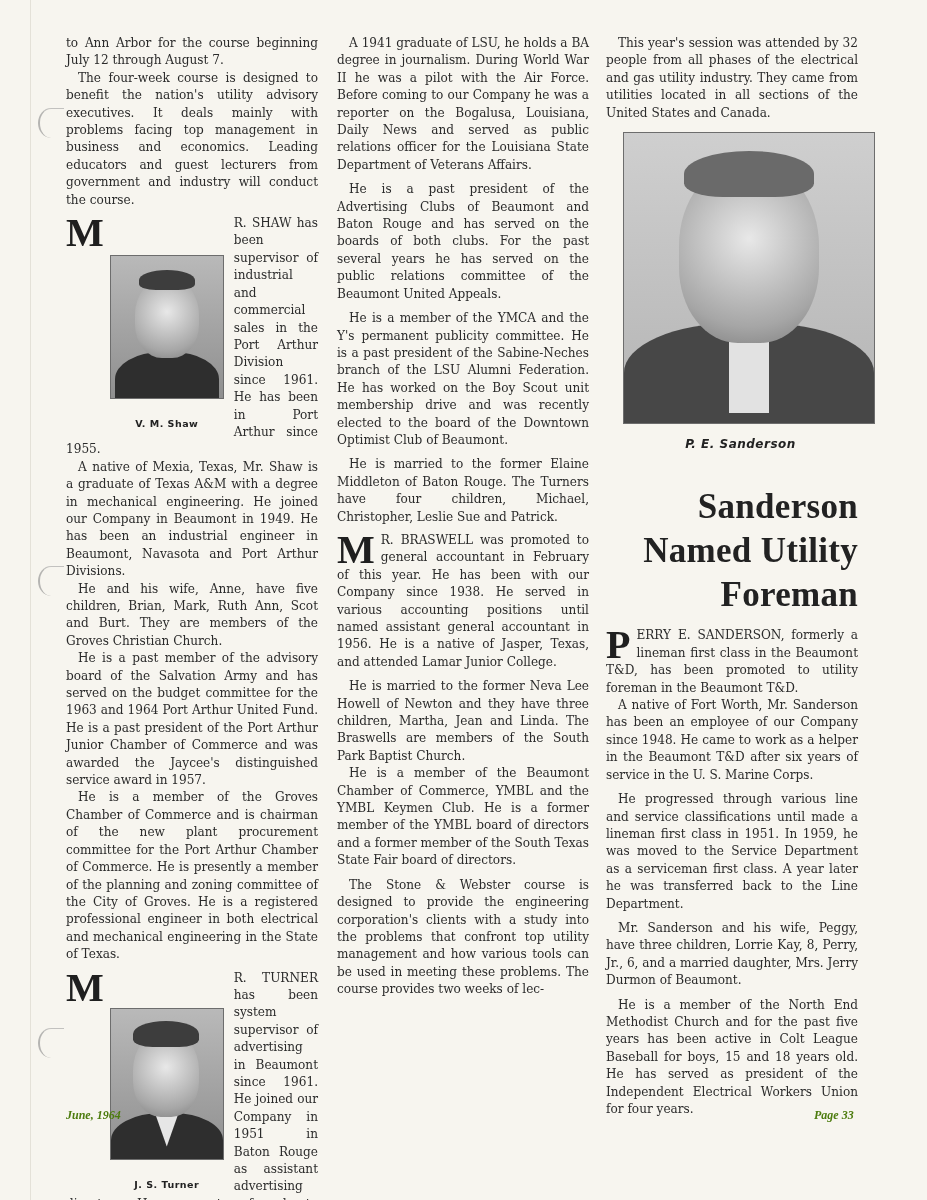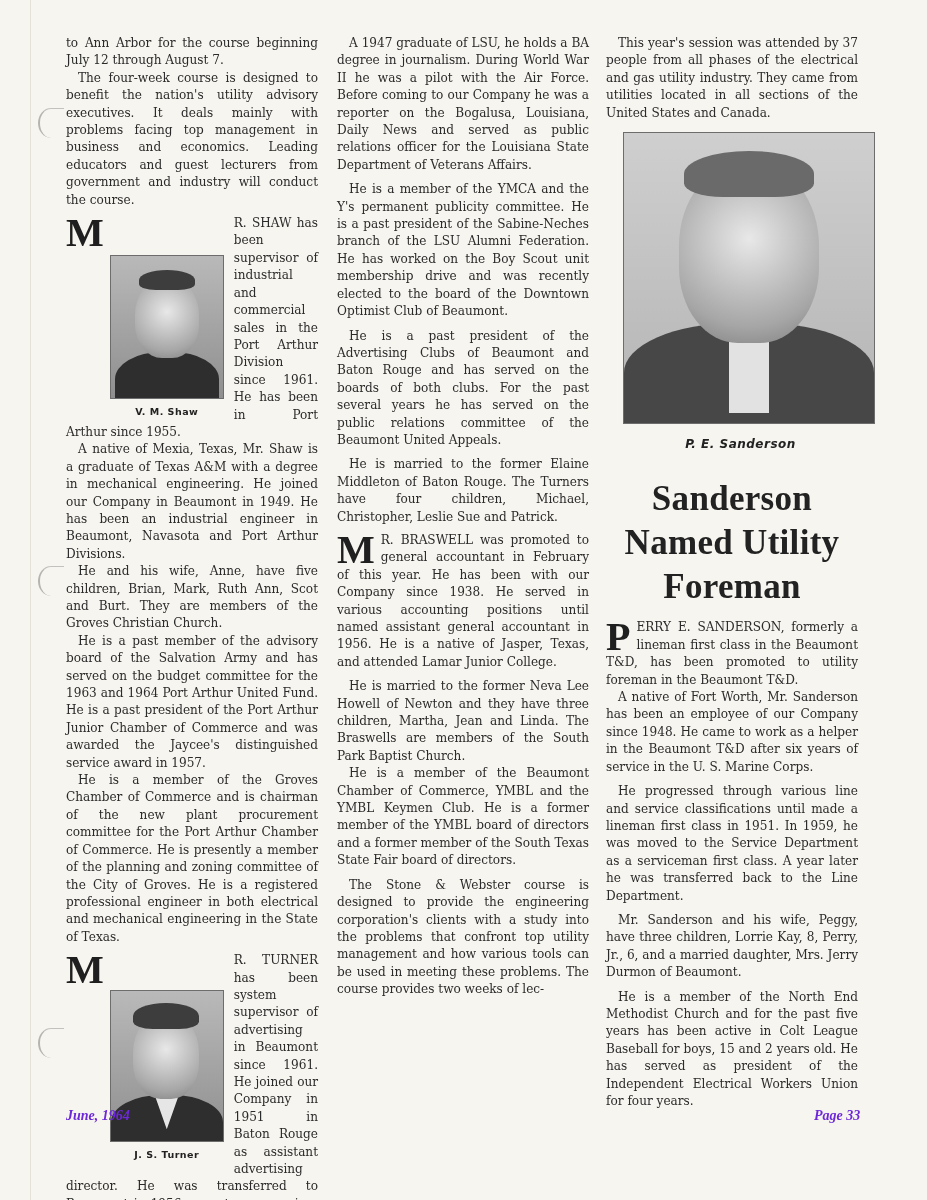--- a/index.html
+++ b/index.html
@@ -29,28 +29,28 @@
     float: left; font-size: 40px; line-height: 30px; font-weight: bold;
     margin: 3px 6px 0 0; font-family: "Liberation Serif", serif; color: #1f1f1f;
   }
   .fig { float: left; margin: 6px 10px 2px 0; text-align: center; }
   .photo { background: #9a9a9a; position: relative; overflow: hidden; border: 1px solid #6d6d6d; }
   .photo .bg { position: absolute; inset: 0; background: linear-gradient(180deg, #b9b9b9, #8f8f8f); }
   .photo .head { position: absolute; border-radius: 46% 46% 42% 42%; background: radial-gradient(circle at 50% 42%, #e8e8e8, #a6a6a6 70%, #7c7c7c); }
   .photo .hair { position: absolute; border-radius: 50% 50% 30% 30%; background: #3d3d3d; }
   .photo .body { position: absolute; border-radius: 45% 45% 0 0; background: #2e2e2e; }
   .photo .collar { position: absolute; background: #e6e6e6; clip-path: polygon(0 0, 100% 0, 50% 100%); }
-  .caption { font-family: "DejaVu Sans", sans-serif; font-weight: bold; font-size: 9.5px; margin-top: 4px; letter-spacing: .5px; color: #222; }
+  .caption { font-family: "DejaVu Sans", sans-serif; font-weight: bold; font-size: 9.5px; margin-top: 16px; letter-spacing: .5px; color: #222; }
   .big-fig { margin: 10px 0 0 17px; text-align: center; font-style: italic; }
   .big-caption { font-family: "DejaVu Sans", sans-serif; font-weight: bold; font-size: 12px; margin-top: 12px; letter-spacing: .5px; color: #222; }
   .headline {
     font-family: "Liberation Serif", serif; font-size: 35px; line-height: 44px;
-    margin: 24px 0 10px 0; color: #222; text-align: center; letter-spacing: .3px;
+    margin: 32px 0 10px 0; color: #222; text-align: right; letter-spacing: .3px;
   }
-  .footer { position: absolute; top: 1108px; font-family: "Liberation Serif", serif; font-style: italic; font-weight: bold; font-size: 14px; color: #6d28d9; }
+  .footer { position: absolute; top: 1108px; font-family: "Liberation Serif", serif; font-style: italic; font-weight: bold; font-size: 12px; color: #4d7c0f; }
   .footer-left { left: 66px; }
   .footer-right { left: 814px; }
 </style>
 </head>
 <body>
 
 <div class="page">
   <div class="binding-line"></div>
   <div class="punch-hole" style="top:108px"></div>
   <div class="punch-hole" style="top:566px"></div>
@@ -88,36 +88,36 @@
           <span class="head" style="left:22px;top:22px;width:66px;height:86px"></span>
           <span class="hair" style="left:22px;top:12px;width:66px;height:26px"></span>
         </span>
         <span class="caption" style="display:block">J. S. Turner</span>
       </span>
       <span>R. TURNER has been system supervisor of advertising in Beaumont since 1961. He joined our Company in 1951 in Baton Rouge as assistant advertising director. He was transferred to Beaumont in 1956 as system supervisor of publicity.</span>
     </p>
   </div>
 
   <div class="col col2">
-    <p>A 1947 graduate of LSU, he holds a BA degree in journalism. During World War II he was a pilot with the Air Force. Before coming to our Company he was a reporter on the Bogalusa, Louisiana, Daily News and served as public relations officer for the Louisiana State Department of Veterans Affairs.</p>
+    <p>A 1941 graduate of LSU, he holds a BA degree in journalism. During World War II he was a pilot with the Air Force. Before coming to our Company he was a reporter on the Bogalusa, Louisiana, Daily News and served as public relations officer for the Louisiana State Department of Veterans Affairs.</p>
+    <p class="gap">He is a past president of the Advertising Clubs of Beaumont and Baton Rouge and has served on the boards of both clubs. For the past several years he has served on the public relations committee of the Beaumont United Appeals.</p>
     <p class="gap">He is a member of the YMCA and the Y's permanent publicity committee. He is a past president of the Sabine-Neches branch of the LSU Alumni Federation. He has worked on the Boy Scout unit membership drive and was recently elected to the board of the Downtown Optimist Club of Beaumont.</p>
-    <p class="gap">He is a past president of the Advertising Clubs of Beaumont and Baton Rouge and has served on the boards of both clubs. For the past several years he has served on the public relations committee of the Beaumont United Appeals.</p>
     <p class="gap">He is married to the former Elaine Middleton of Baton Rouge. The Turners have four children, Michael, Christopher, Leslie Sue and Patrick.</p>
 
     <p class="dropcap-para">
       <span class="dropcap">M</span>
       <span>R. BRASWELL was promoted to general accountant in February of this year. He has been with our Company since 1938. He served in various accounting positions until named assistant general accountant in 1956. He is a native of Jasper, Texas, and attended Lamar Junior College.</span>
     </p>
     <p class="gap">He is married to the former Neva Lee Howell of Newton and they have three children, Martha, Jean and Linda. The Braswells are members of the South Park Baptist Church.</p>
     <p>He is a member of the Beaumont Chamber of Commerce, YMBL and the YMBL Keymen Club. He is a former member of the YMBL board of directors and a former member of the South Texas State Fair board of directors.</p>
     <p class="gap">The Stone &amp; Webster course is designed to provide the engineering corporation's clients with a study into the problems that confront top utility management and how various tools can be used in meeting these problems. The course provides two weeks of lec-</p>
   </div>
 
   <div class="col col3">
-    <p>This year's session was attended by 37 people from all phases of the electrical and gas utility industry. They came from utilities located in all sections of the United States and Canada.</p>
+    <p>This year's session was attended by 32 people from all phases of the electrical and gas utility industry. They came from utilities located in all sections of the United States and Canada.</p>
 
     <div class="big-fig">
       <div class="photo" style="width:250px;height:290px">
         <span class="bg" style="background:linear-gradient(180deg,#cfcfcf,#b4b4b4)"></span>
         <span class="body" style="left:0;top:190px;width:250px;height:110px;background:#474747"></span>
         <span class="collar" style="left:105px;top:190px;width:40px;height:90px;clip-path:none;background:#e2e2e2"></span>
         <span class="head" style="left:55px;top:30px;width:140px;height:180px"></span>
         <span class="hair" style="left:60px;top:18px;width:130px;height:46px;background:#6a6a6a"></span>
       </div>
       <div class="big-caption">P. E. Sanderson</div>
@@ -125,18 +125,18 @@
 
     <h1 class="headline">Sanderson Named Utility Foreman</h1>
 
     <p class="dropcap-para">
       <span class="dropcap">P</span>
       <span>ERRY E. SANDERSON, formerly a lineman first class in the Beaumont T&amp;D, has been promoted to utility foreman in the Beaumont T&amp;D.</span>
     </p>
     <p>A native of Fort Worth, Mr. Sanderson has been an employee of our Company since 1948. He came to work as a helper in the Beaumont T&amp;D after six years of service in the U. S. Marine Corps.</p>
     <p class="gap">He progressed through various line and service classifications until made a lineman first class in 1951. In 1959, he was moved to the Service Department as a serviceman first class. A year later he was transferred back to the Line Department.</p>
     <p class="gap">Mr. Sanderson and his wife, Peggy, have three children, Lorrie Kay, 8, Perry, Jr., 6, and a married daughter, Mrs. Jerry Durmon of Beaumont.</p>
-    <p class="gap">He is a member of the North End Methodist Church and for the past five years has been active in Colt League Baseball for boys, 15 and 2 years old. He has served as president of the Independent Electrical Workers Union for four years.</p>
+    <p class="gap">He is a member of the North End Methodist Church and for the past five years has been active in Colt League Baseball for boys, 15 and 18 years old. He has served as president of the Independent Electrical Workers Union for four years.</p>
   </div>
 
   <div class="footer footer-left">June, 1964</div>
   <div class="footer footer-right">Page 33</div>
 </div>
 
 </body></html>

